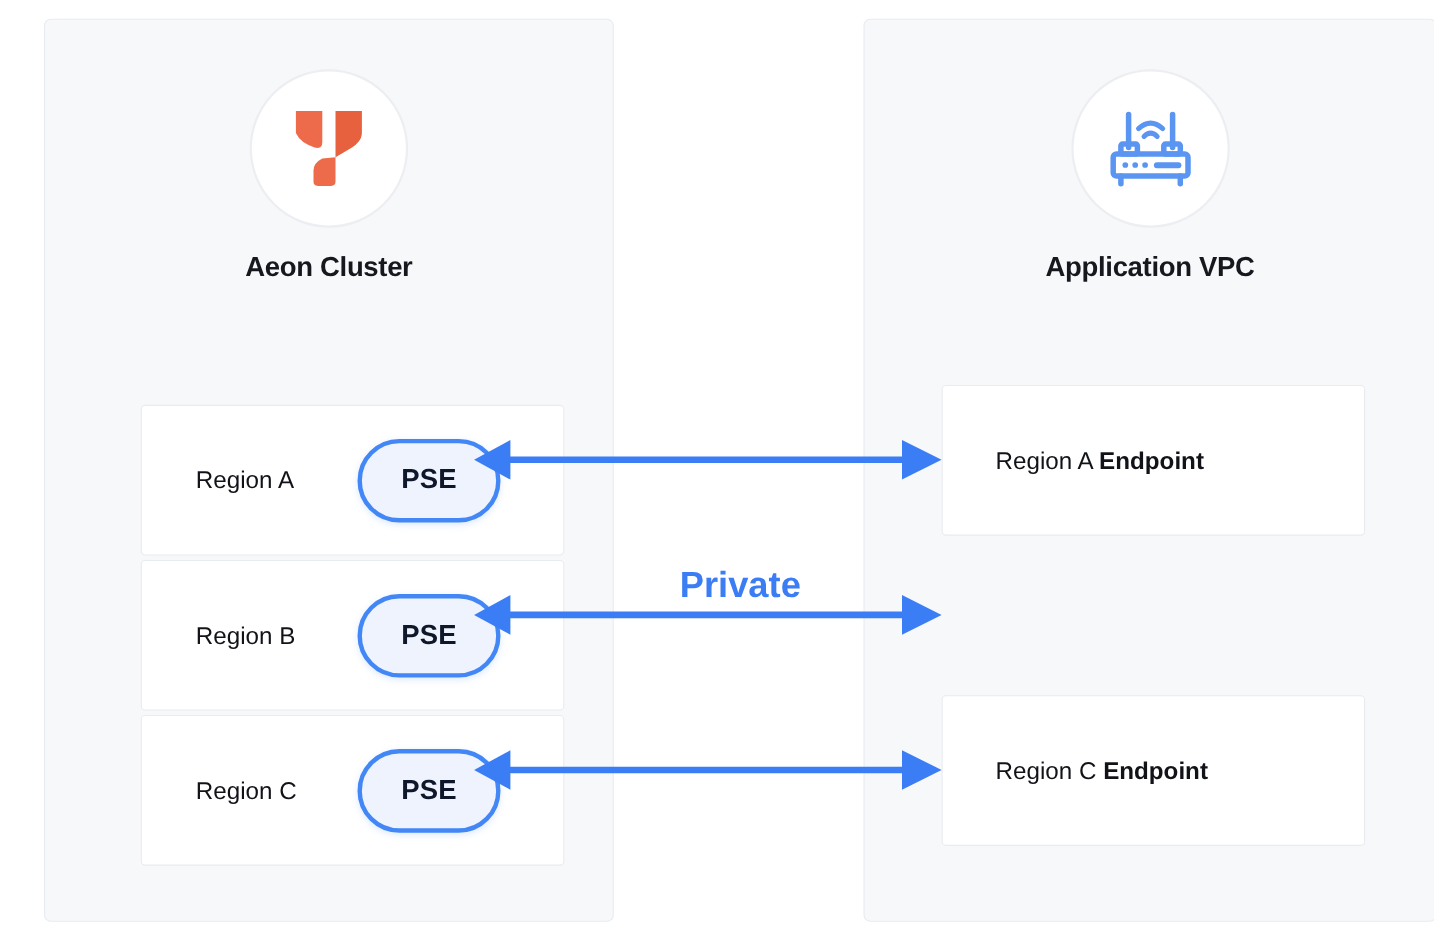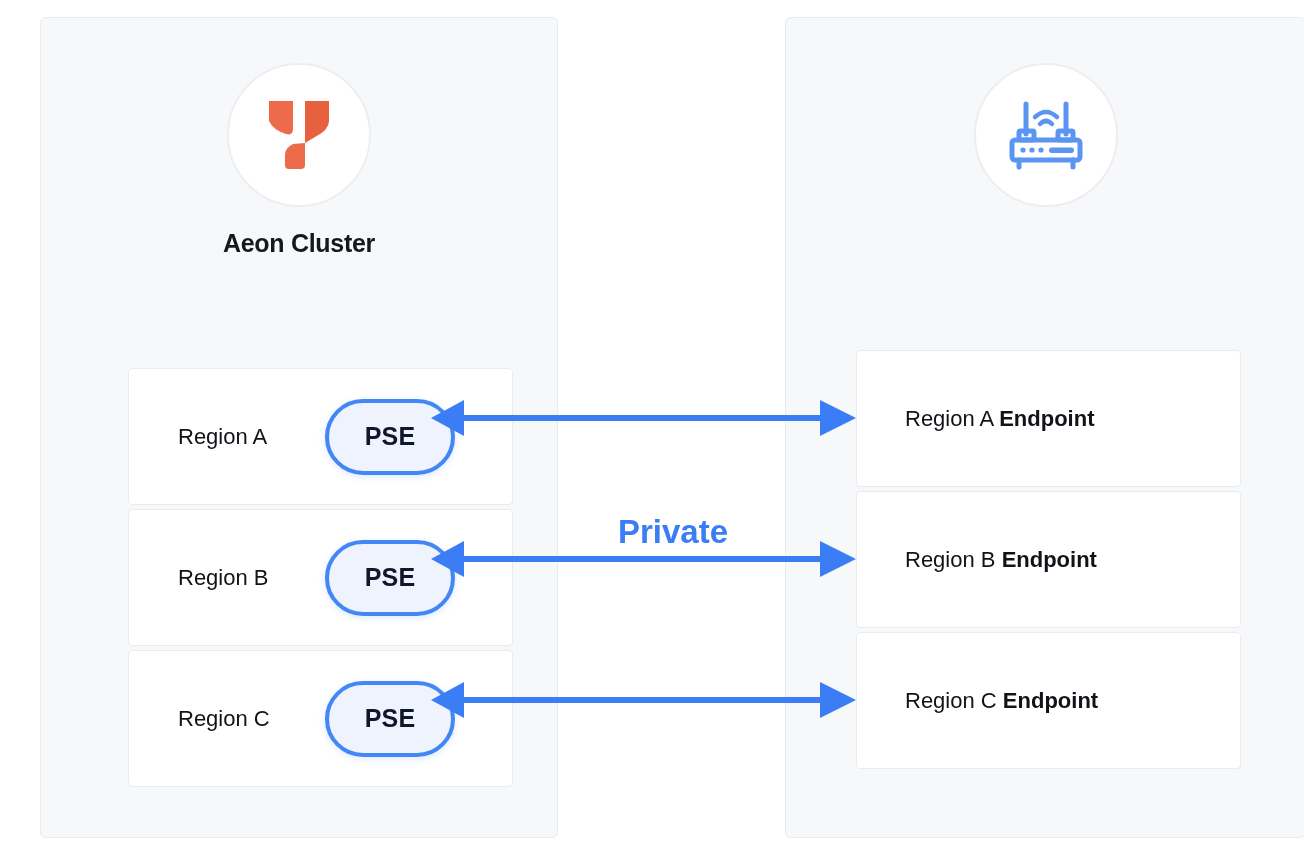--- a/index.html
+++ b/index.html
@@ -214,28 +214,26 @@
             <line x1="12" y1="62" x2="12" y2="69"></line>
             <line x1="66" y1="62" x2="66" y2="69"></line>
           </g>
 
           <circle cx="16" cy="52" r="2.6" fill="#5b95f2"></circle>
           <circle cx="25" cy="52" r="2.6" fill="#5b95f2"></circle>
           <circle cx="34" cy="52" r="2.6" fill="#5b95f2"></circle>
           <rect x="42" y="49.5" width="25" height="5.5" rx="2.7" fill="#5b95f2"></rect>
         </svg>
       </div>
+      <div class="panel-title">Application VPC</div>
     </div>
   </div>
 
   <div class="endpoint-box" style="top:350px">
     <div class="endpoint-label"><span>Region A </span><b>Endpoint</b></div>
-  </div>
-  <div class="endpoint-box" style="top:491px">
-    <div class="endpoint-label"><span>Region B </span><b>Endpoint</b></div>
   </div>
   <div class="endpoint-box" style="top:632px">
     <div class="endpoint-label"><span>Region C </span><b>Endpoint</b></div>
   </div>
 
   <svg class="arrow-layer" viewBox="0 0 1304 854">
     <g stroke="#3b7df4" stroke-width="6" fill="#3b7df4">
 
       <line x1="441" y1="418" x2="803" y2="418"></line>
       <polygon points="411,418 444,400 444,436" stroke="none"></polygon>

